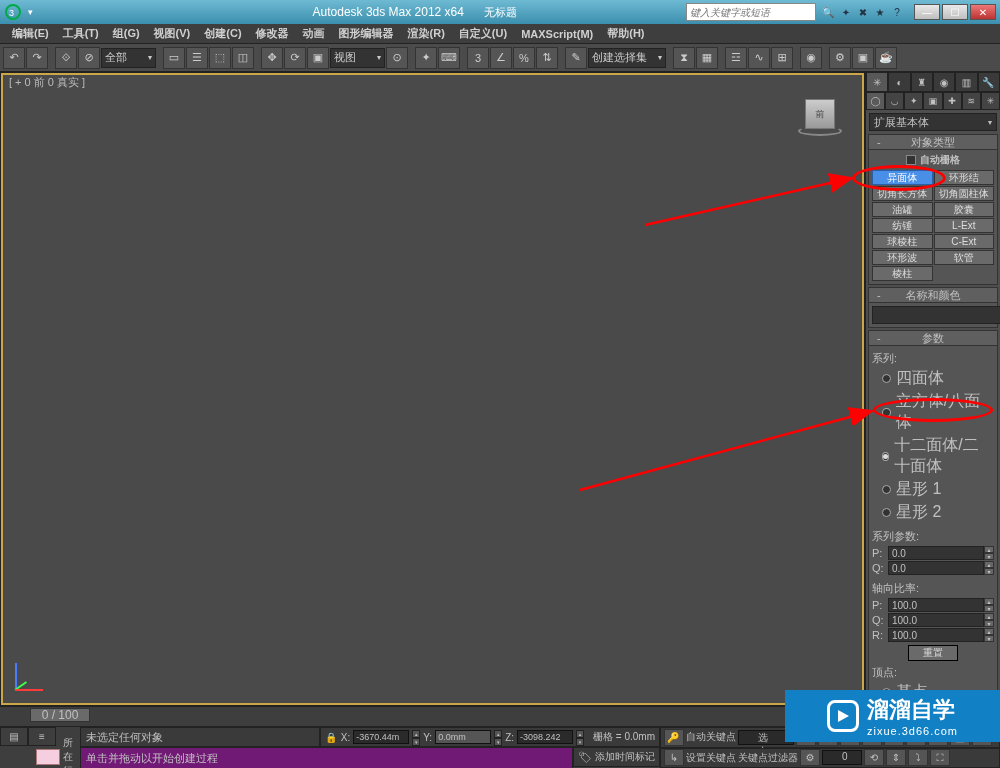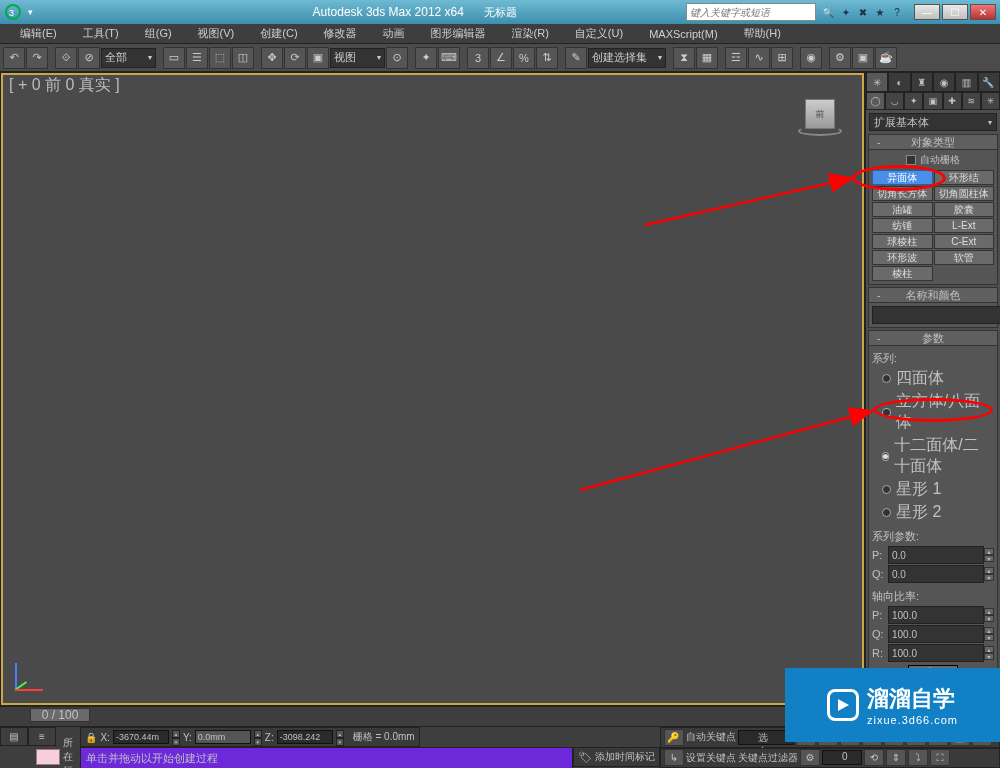--- a/index.html
+++ b/index.html
@@ -12,33 +12,33 @@
 .titlebar .untitled { margin-left: 20px; }
 .titlebar .search-box { margin-left: auto; width: 130px; height: 18px; background: #fff; border: 1px solid #888; display:flex; align-items:center; padding:0 3px; }
 .titlebar .search-box input { border:none; outline:none; font-size:10px; width:100%; color:#888; font-style:italic; }
 .titlebar .mini-icons { display:flex; gap:3px; margin-left:6px; }
 .titlebar .mini-icons span { width:14px; height:14px; display:flex; align-items:center; justify-content:center; font-size:10px; color:#234; }
 .titlebar .winbtns { display:flex; margin-left:8px; }
 .titlebar .winbtns div { width:26px; height:16px; background:linear-gradient(#e8e8e8,#bfbfbf); border:1px solid #555; display:flex; align-items:center; justify-content:center; font-size:10px; margin-left:2px; }
 .titlebar .winbtns .close { background:linear-gradient(#e77,#b33); color:#fff; }
 
 
-.menubar { height: 20px; background: #3e3e3e; display:flex; align-items:center; padding:0 14px; gap:14px; border-bottom:1px solid #222; }
+.menubar { height: 20px; background: #3e3e3e; display:flex; align-items:center; padding:0 6px; gap:2px; border-bottom:1px solid #222;font-weight:bold; }
 .menubar span { padding:0 6px; font-size:11px; color:#d0d0d0; cursor:default; }
 
 
 .toolbar { height: 28px; background: #4b4b4b; border-bottom:1px solid #222; display:flex; align-items:center; padding:0 3px; gap:1px; }
 .tb-btn { width:22px; height:22px; background:#555; border:1px solid #333; display:flex; align-items:center; justify-content:center; font-size:11px; color:#ccc; }
 .tb-sep { width:5px; }
 .tb-combo { height:20px; background:#333; border:1px solid #222; color:#ccc; font-size:11px; padding:0 3px; min-width:55px; display:flex; align-items:center; justify-content:space-between; }
 .tb-combo::after { content:"▾"; font-size:8px; margin-left:3px; }
 
 
 .workspace { position:absolute; top:72px; left:0; right:135px; bottom:62px; background:#4a4a4a; border:1px solid #222; }
-.viewport-label { position:absolute; top:2px; left:8px; font-size:16px; color:#bbb; }
+.viewport-label { position:absolute; top:2px; left:8px; font-size:11px; color:#bbb; }
 .viewcube-wrap { position:absolute; top:26px; right:22px; display:flex; flex-direction:column; align-items:center; }
 .viewcube { width:30px; height:30px; background:linear-gradient(#ccc,#999); border:1px solid #777; display:flex; align-items:center; justify-content:center; font-size:9px; color:#444; }
 .viewcube-ring { width:44px; height:10px; border:2px solid #888; border-radius:50%; margin-top:-3px; border-top-color:transparent; }
 .gizmo { position:absolute; bottom:14px; left:14px; width:30px; height:30px; }
 .gizmo .z { position:absolute; bottom:0; left:0; width:2px; height:28px; background:#4b7bff; }
 .gizmo .x { position:absolute; bottom:0; left:0; width:28px; height:2px; background:#ff3b3b; }
 .gizmo .y { position:absolute; bottom:0; left:0; width:14px; height:2px; background:#3bff4b; transform:rotate(-35deg); transform-origin:left; }
 .ws-active-border { position:absolute; inset:0; border:2px solid #caa84a; pointer-events:none; }
 
 
@@ -48,34 +48,34 @@
 .cmd-tabs .active { background:#585858; }
 .cmd-subtabs { height:18px; background:#444; display:flex; }
 .cmd-subtabs div { flex:1; border:1px solid #222; display:flex; align-items:center; justify-content:center; font-size:9px; }
 .cmd-subtabs .active { background:#5a5a5a; }
 .cmd-combo { margin:3px; height:18px; background:#333; border:1px solid #222; display:flex; align-items:center; justify-content:space-between; padding:0 4px; font-size:11px; }
 .cmd-combo::after { content:"▾"; font-size:8px; }
 .rollout-head { height:16px; background:#5f5f5f; border:1px solid #333; margin:2px 2px 0; display:flex; align-items:center; justify-content:center; font-size:11px; }
 .rollout-head::before { content:"-"; position:absolute; left:8px; }
 .rollout-head { position:relative; }
 .rollout-body { background:#555; margin:0 2px; border:1px solid #333; border-top:none; padding:3px; }
-.chk-row { display:flex; align-items:center; justify-content:center; font-size:10px; margin-bottom:3px; }
+.chk-row { display:flex; align-items:center; justify-content:center; font-size:10px; margin-bottom:3px;font-weight:bold; }
 .chk-row .cb { width:10px; height:10px; border:1px solid #888; background:#333; margin-right:4px; }
 .btn-grid { display:grid; grid-template-columns:1fr 1fr; gap:1px; }
 .btn-grid button { height:15px; background:#6a6a6a; border:1px solid #333; color:#ddd; font-size:10px; cursor:pointer; }
 .btn-grid button.selected { background:#4a8fe7; border-color:#2a5fa7; color:#fff; }
 .name-field { height:18px; display:flex; gap:2px; }
 .name-field input { flex:1; background:#333; border:1px solid #222; }
 .label-left { font-size:11px; margin:2px 0; }
 .radio-row { display:flex; align-items:center; font-size:16px; margin:2px 0 2px 10px; }
 .radio-row .rb { width:9px; height:9px; border:1px solid #aaa; border-radius:50%; background:#333; margin-right:5px; display:flex; align-items:center; justify-content:center; }
 .radio-row .rb.on::after { content:""; width:5px; height:5px; background:#ddd; border-radius:50%; }
 .spin-row { display:flex; align-items:center; font-size:11px; margin:1px 0; }
 .spin-row label { width:16px; }
-.spin-row .spin { flex:1; height:14px; background:#333; border:1px solid #222; display:flex; align-items:center; padding:8px 3px; font-size:10px; }
+.spin-row .spin { flex:1; height:14px; background:#333; border:1px solid #222; display:flex; align-items:center; padding:0 3px; font-size:10px; }
 .spin-row .arrows { width:10px; display:flex; flex-direction:column; }
 .spin-row .arrows span { height:7px; background:#666; border:1px solid #333; font-size:6px; display:flex; align-items:center; justify-content:center; }
 .btn-center { display:block; margin:3px auto; height:16px; width:50px; background:#6a6a6a; border:1px solid #000000; color:#ddd; font-size:10px; }
 
 
 .timebar { position:absolute; left:0; right:135px; bottom:42px; height:20px; background:#3e3e3e; border-top:1px solid #222; }
 .timebar .slider-btn { position:absolute; left:30px; top:1px; height:14px; width:60px; background:#6a6a6a; border:1px solid #333; font-size:12px; display:flex; align-items:center; justify-content:center; }
 .timeline { position:absolute; left:0; right:135px; bottom:26px; height:16px; background:#2f2f2f; display:flex; align-items:flex-end; padding:0 12px; overflow:hidden; }
 .timeline .tick { border-left:1px solid #777; height:8px; font-size:8px; color:#999; padding-left:1px; flex:1; min-width:8px; }
 .timeline .tick.major { height:12px; color:#ccc; }
@@ -83,40 +83,40 @@
 
 .statusbar { position:absolute; left:0; right:0; bottom:0; height:42px; background:#3e3e3e; border-top:1px solid #222; display:flex; }
 .status-left { width:80px; display:flex; flex-direction:column; }
 .status-left .row1 { height:20px; display:flex; }
 .status-left .row1 div { width:28px; border:1px solid #222; display:flex; align-items:center; justify-content:center; font-size:10px; }
 .status-left .row2 { height:22px; display:flex; align-items:center;padding-left:36px; }
 .status-left .pinkbox { width:44px; height:16px; background:#f5cfe0; border:1px solid #a77; }
 .status-left .label { font-size:10px; margin-left:3px; }
 .status-mid { flex:1; display:flex; flex-direction:column; }
 .status-mid .prompt { height:20px; border:1px solid #222; padding:0 5px; display:flex; align-items:center; font-size:11px; background:#3a3a3a; }
-.status-mid .hint { height:22px; border:1px solid #222; padding:0 5px; display:flex; align-items:center; font-size:11px; background:#6d28d9; }
+.status-mid .hint { height:22px; border:1px solid #222; padding:0 5px; display:flex; align-items:center; font-size:11px; background:#701a75; }
 .coord-area { display:flex; align-items:center; padding:0 4px; gap:3px; border:1px solid #222; background:#3a3a3a; height:20px; }
 .coord-area .lock { font-size:10px; }
 .coord-area .lbl { font-size:10px; }
 .coord-area .fld { width:56px; height:14px; background:#2a2a2a; border:1px solid #111; font-size:9px; padding:0 2px; display:flex; align-items:center; }
 .coord-area .fld.light { background:#555; }
 .coord-area .spn { width:8px; height:14px; display:flex; flex-direction:column; }
 .coord-area .spn span { flex:1; border:1px solid #222; background:#555; font-size:5px; display:flex; align-items:center; justify-content:center; }
 .status-right { width:340px; display:flex; flex-direction:column; }
 .sr-row { height:21px; display:flex; align-items:center; gap:2px; border:1px solid #222; background:#3a3a3a; padding:0 3px; }
 .sr-btn { width:20px; height:17px; background:#555; border:1px solid #333; display:flex; align-items:center; justify-content:center; font-size:10px; }
 .sr-txt { font-size:10px; }
 .sr-fld { width:56px; height:15px; background:#2a2a2a; border:1px solid #111; font-size:10px; padding:0 19px; }
 
 
 .arrow-svg { position:absolute; top:0; left:0; pointer-events:none; }
 .ellipse { position:absolute; border:3px solid #ff0000; border-radius:50%; pointer-events:none; }
 
 
-.watermark { position:absolute; right:0; bottom:26px; width:215px; height:74px; background:#1180c4; display:flex; align-items:center; justify-content:center; gap:8px; color:#fff; }
+.watermark { position:absolute; right:0; bottom:26px; width:215px; height:52px; background:#1180c4; display:flex; align-items:center; justify-content:center; gap:8px; color:#fff; }
 .watermark .play { width:32px; height:32px; border:3px solid #fff; border-radius:8px; display:flex; align-items:center; justify-content:center; }
 .watermark .txt-main { font-size:22px; font-weight:bold; }
 .watermark .txt-sub { font-size:11px; letter-spacing:1px; }
 </style>
 </head>
 <body>
 
 <div class="titlebar">
   <div class="logo">
       <svg width="16" height="16">
@@ -457,20 +457,21 @@
       <div>▤</div>
       <div>≡</div>
     </div>
     <div class="row2">
       <div class="pinkbox"></div>
       <span class="label">所在行:</span>
     </div>
   </div>
   <div class="status-mid">
     <div style="display:flex">
+      <div class="prompt" style="flex:1">未选定任何对象</div>
       <div class="coord-area">
         <span class="lock">🔒</span>
         <span class="lbl">X:</span>
           <div class="fld">-3670.44m</div>
           <div class="spn">
             <span>▴</span>
             <span>▾</span>
           </div>
         <span class="lbl">Y:</span>
           <div class="fld light">0.0mm</div>

